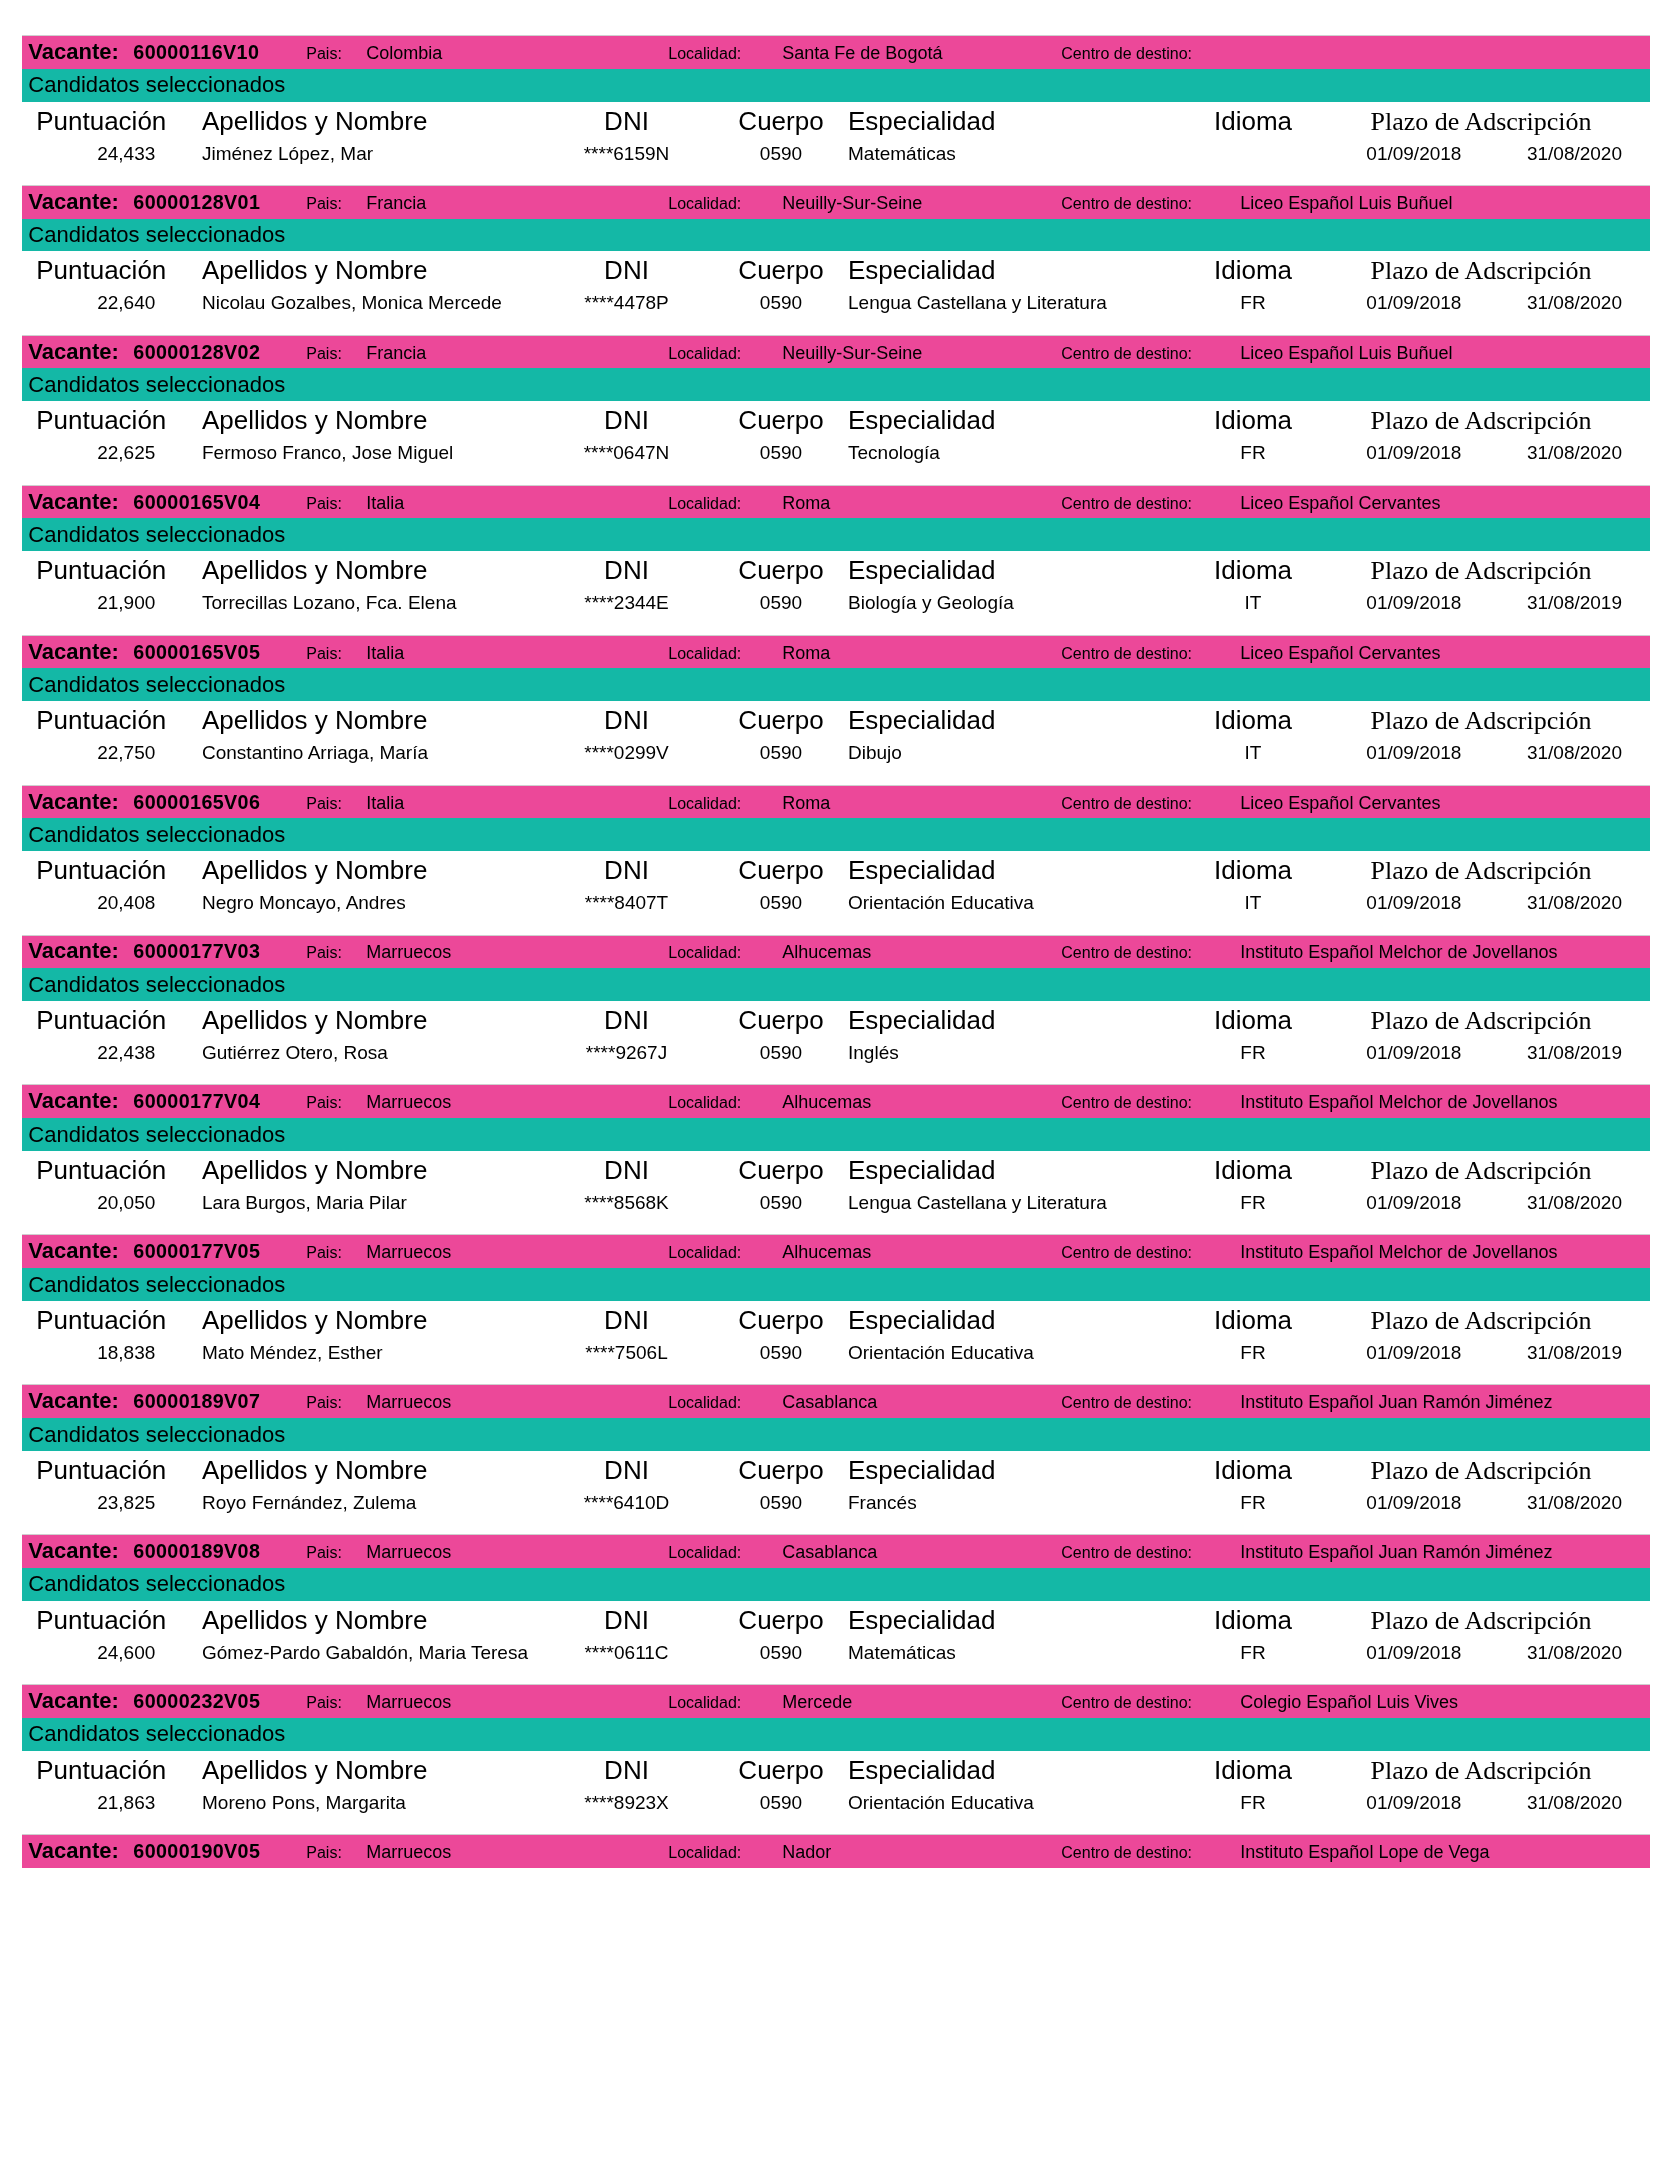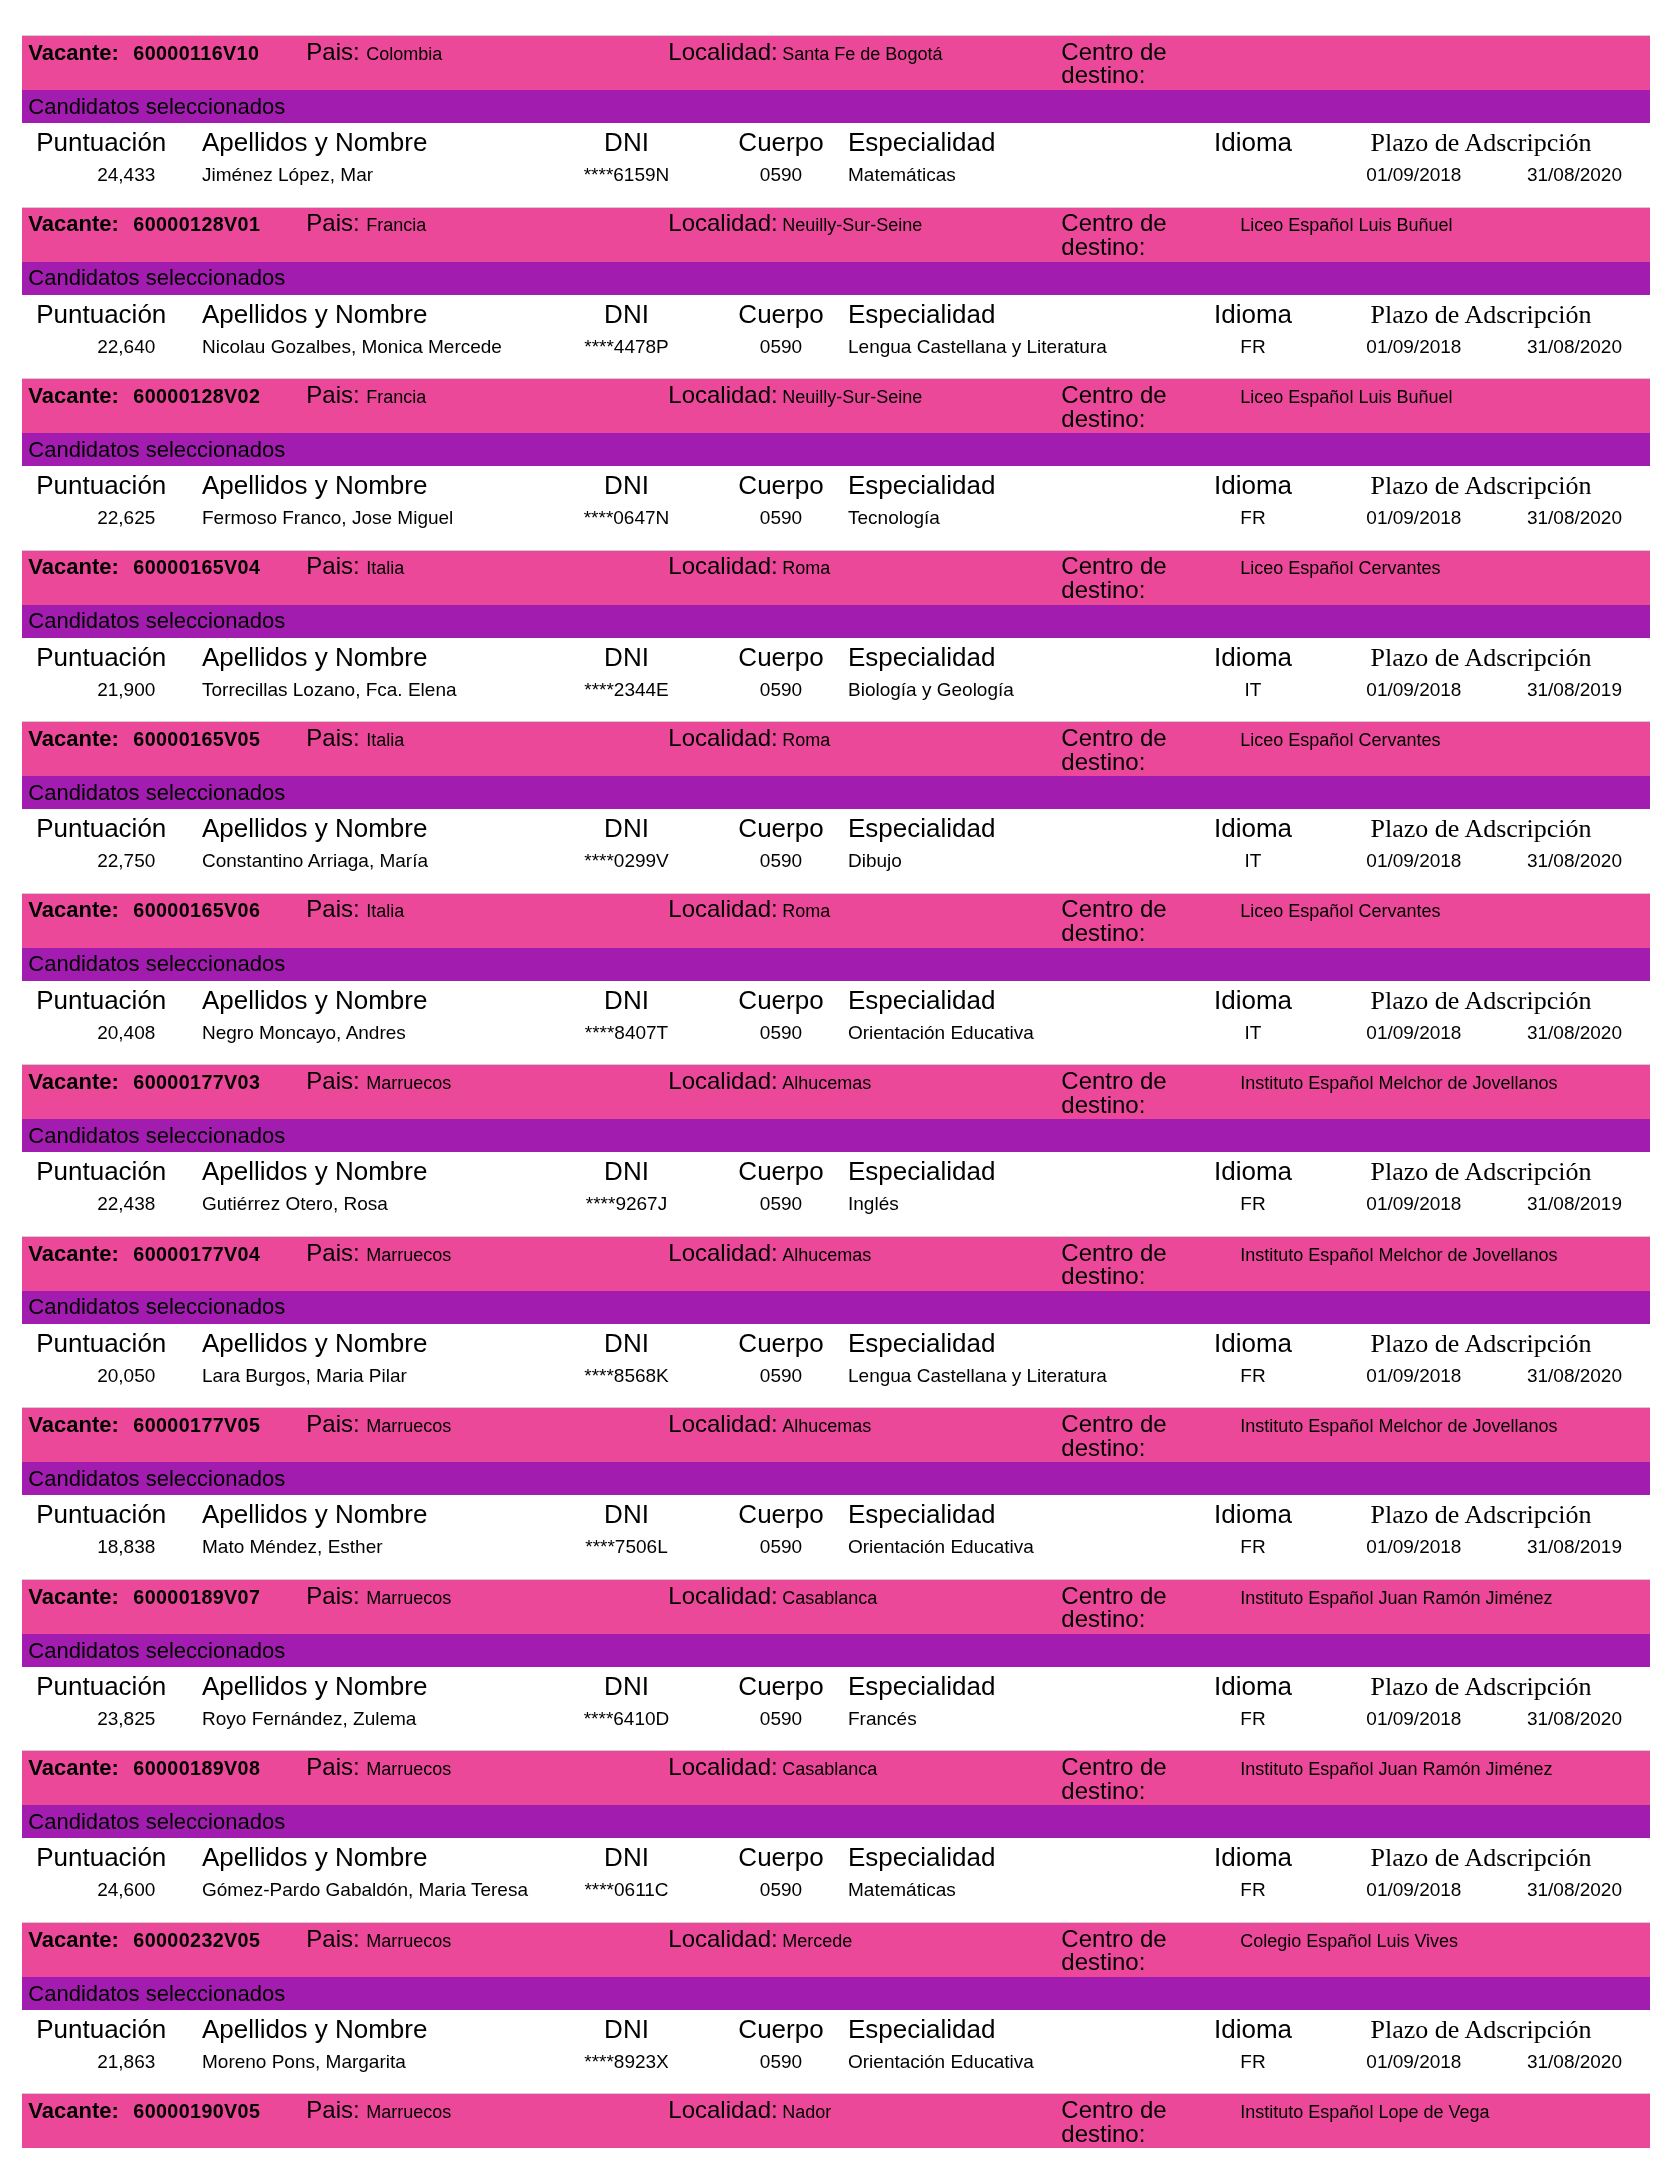--- a/index.html
+++ b/index.html
@@ -14,35 +14,35 @@
   .block { margin-bottom: 20.4px; }
   
   .vacante-bar {
     border-top: 1.6px solid #cfcfcf;
     background: #ec4899;
     display: flex;
     align-items: baseline;
     padding: 3.9px 6.3px 3.1px 6.3px;
     line-height: 23.6px;
   }
-  .lbl  { font-size: 24px; color: #000; }
+  .lbl  { font-size: 16px; color: #000; }
   .vlbl { font-size: 22px; font-weight: bold; }
   .code { font-size: 19.7px; font-weight: bold; letter-spacing: 0.4px; }
   .val  { font-size: 18px; }
   .f-vacante        { width: 105px; flex: none; }
   .f-code           { width: 173px; flex: none; }
   .f-pais-label     { width: 60px;  flex: none; }
   .f-pais-value     { width: 302px; flex: none; }
   .f-loc-label      { width: 114px; flex: none; }
   .f-loc-value      { width: 279px; flex: none; }
   .f-centro-label   { width: 179px; flex: none; }
   .f-centro-value   { flex: 1; max-width: 397px; line-height: 23.6px; }
   
   .candidatos-bar {
-    background: #a21caf;
+    background: #14b8a6;
     font-size: 22px;
     padding: 4.7px 6.3px;
     line-height: 23.6px;
   }
   
   .row {
     display: grid;
     grid-template-columns: 149px 368px 175px 134px 346px 118px 173px 165px;
     align-items: baseline;
   }

